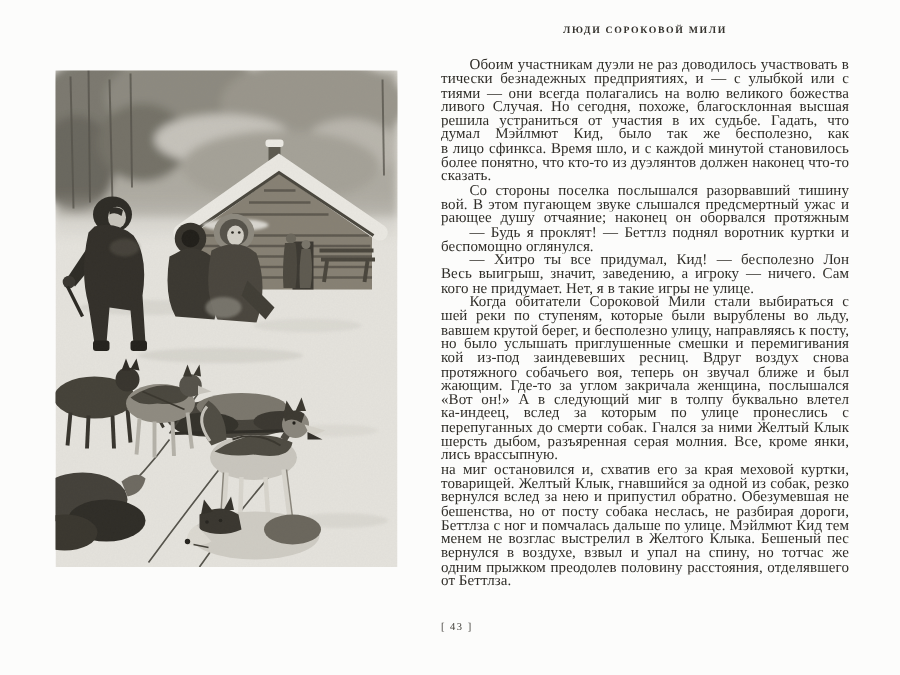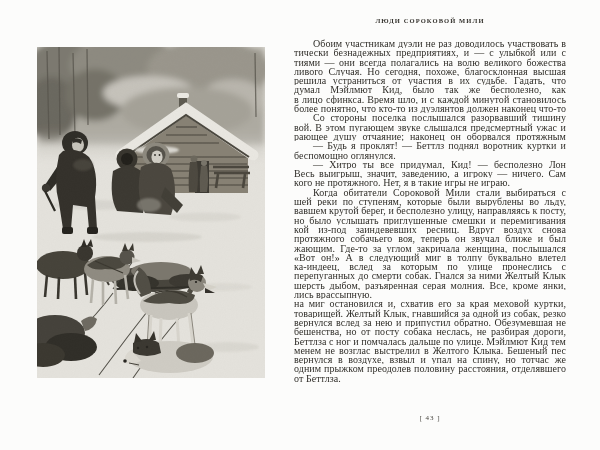--- a/index.html
+++ b/index.html
@@ -26,21 +26,21 @@
   .text-block{position:absolute;top:39px;left:0;width:272px;}
   .tline{
     font-size:10px;line-height:9.3px;height:9.3px;overflow:hidden;
     text-align:justify;text-align-last:justify;
     color:#302e29;letter-spacing:0.05px;white-space:normal;
   }
   .tline.endline{text-align-last:left;}
   .tline.indent{text-indent:19px;}
   .folio{
     position:absolute;top:414px;left:0;width:100%;
-    text-align:center;font-size:7px;color:#45433d;letter-spacing:1px;
+    text-align:left;font-size:7px;color:#45433d;letter-spacing:1px;
   }
 </style>
 </head>
 <body>
 
 <div class="spread">
 
   <div class="left-page">
     <div class="illustration" role="img" aria-label="Black-and-white watercolor book illustration: three fur-clad figures tend a loaded dog sled in the snow; a team of husky sled dogs in harness stands and lies in the foreground; behind them a snow-roofed log cabin with two small figures at its door sits at the edge of a dark winter forest.">
       <svg viewBox="0 0 228 331" preserveAspectRatio="none">
@@ -255,28 +255,29 @@
     <div class="running-head">ЛЮДИ СОРОКОВОЙ МИЛИ</div>
     <div class="text-block">
         <div class="tline indent">Обоим участникам дуэли не раз доводилось участвовать в прак-</div>
         <div class="tline">тически безнадежных предприятиях, и — с улыбкой или с прокля-</div>
         <div class="tline">тиями — они всегда полагались на волю великого божества Счаст-</div>
         <div class="tline">ливого Случая. Но сегодня, похоже, благосклонная высшая сила</div>
         <div class="tline">решила устраниться от участия в их судьбе. Гадать, что именно за-</div>
         <div class="tline">думал Мэйлмют Кид, было так же бесполезно, как всматриваться</div>
         <div class="tline">в лицо сфинкса. Время шло, и с каждой минутой становилось все</div>
         <div class="tline">более понятно, что кто-то из дуэлянтов должен наконец что-то</div>
+        <div class="tline endline">сказать.</div>
         <div class="tline indent">Со стороны поселка послышался разорвавший тишину собачий</div>
         <div class="tline">вой. В этом пугающем звуке слышался предсмертный ужас и разди-</div>
         <div class="tline endline">рающее душу отчаяние; наконец он оборвался протяжным всхлипом.</div>
         <div class="tline indent">— Будь я проклят! — Беттлз поднял воротник куртки и как-то</div>
         <div class="tline endline">беспомощно оглянулся.</div>
         <div class="tline indent">— Хитро ты все придумал, Кид! — бесполезно Лон Макфэйн. —</div>
         <div class="tline">Весь выигрыш, значит, заведению, а игроку — ничего. Сам черт та-</div>
-        <div class="tline endline">кого не протяжного. Нет, я в такие игры не играю.</div>
+        <div class="tline endline">кого не придумает. Нет, я в такие игры не улице.</div>
         <div class="tline indent">Когда обитатели Сороковой Мили стали выбираться с замерз-</div>
         <div class="tline">шей реки по ступеням, которые были вырублены во льду, покры-</div>
         <div class="tline">вавшем крутой берег, и бесполезно улицу, направляясь к посту, мож-</div>
         <div class="tline">но было услышать приглушенные смешки и перемигивания украд-</div>
         <div class="tline">кой из-под заиндевевших ресниц. Вдруг воздух снова задрожал от</div>
         <div class="tline">протяжного собачьего воя, теперь он звучал ближе и был более угро-</div>
         <div class="tline">жающим. Где-то за углом закричала женщина, послышался возглас:</div>
         <div class="tline">«Вот он!» А в следующий миг в толпу буквально влетел мальчиш-</div>
         <div class="tline">ка-индеец, вслед за которым по улице пронеслись с полдюжины</div>
         <div class="tline">перепуганных до смерти собак. Гнался за ними Желтый Клык —</div>

